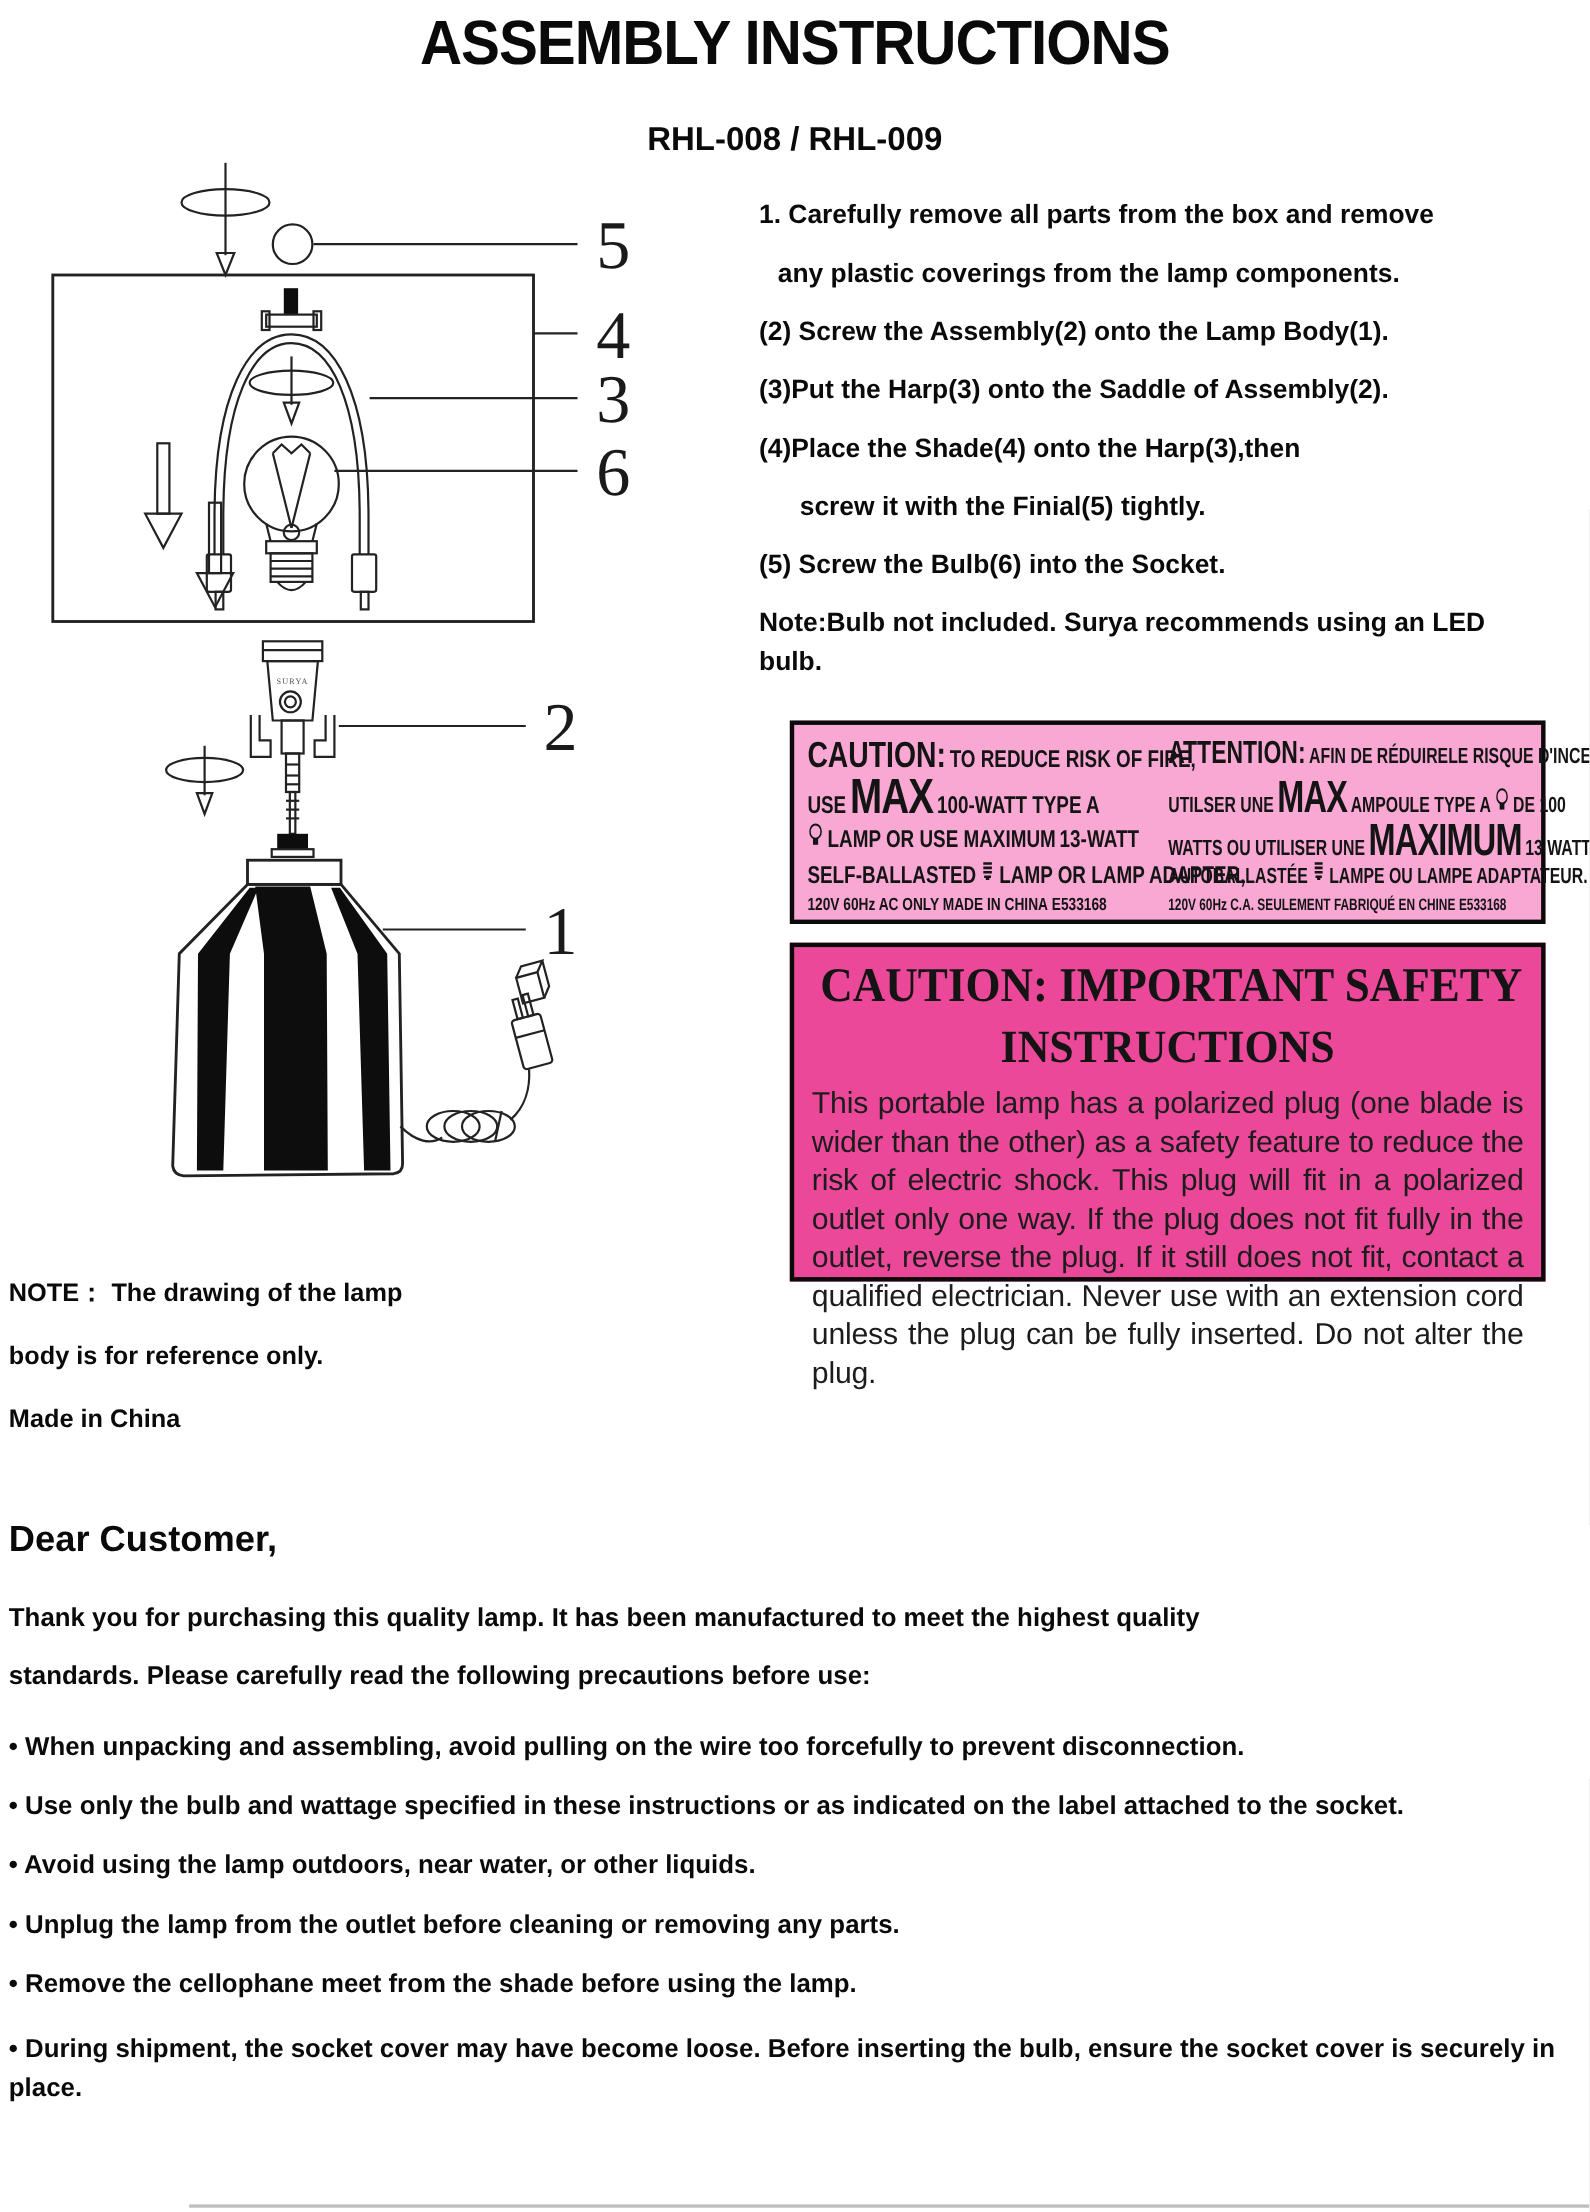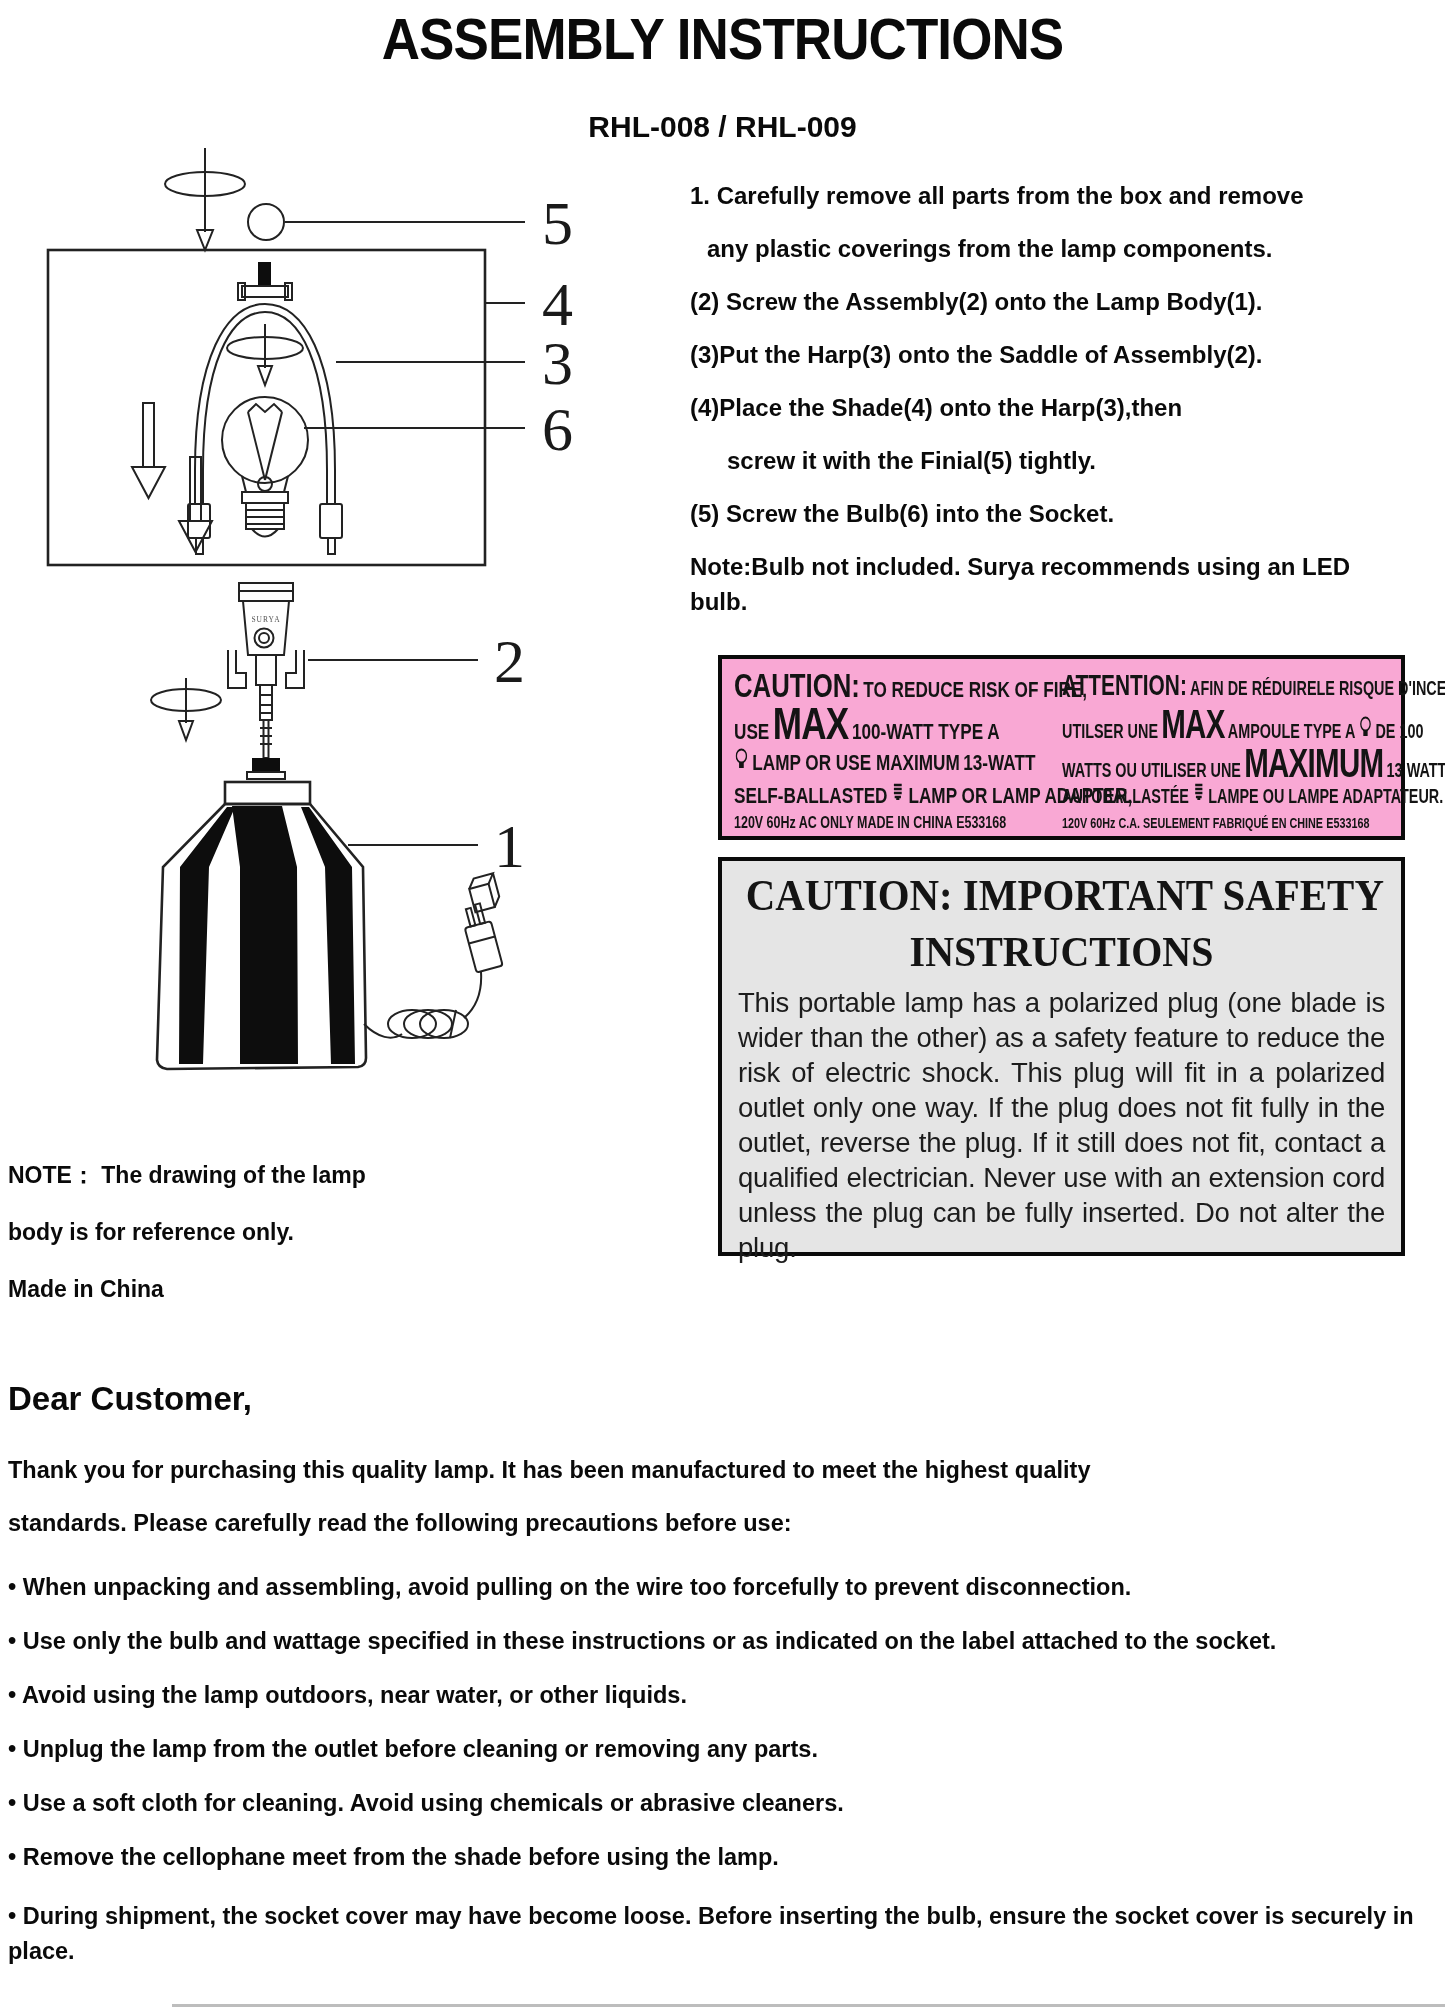--- a/index.html
+++ b/index.html
@@ -49,22 +49,22 @@
   .cl-col.fr .s-huge{font-size:41px;}
   .cl-col.fr .s-small{font-size:15px;}
   .cl-l1{height:37px;line-height:37px;}
   .cl-l2{height:44px;line-height:40px;}
   .cl-l3{height:33px;line-height:30px;}
   .cl-l4{height:31px;line-height:28px;}
   .cl-l5{height:24px;line-height:22px;}
   .mini-icon{display:inline-block;vertical-align:baseline;margin:0 2px;}
   
   .safety-box{
-    position:absolute;left:718px;top:857px;width:687px;height:399px;
-    border:4px solid #0a0a0a;box-sizing:border-box;background:#e5e5e5;
+    position:absolute;left:718px;top:857px;width:687px;height:308px;
+    border:4px solid #0a0a0a;box-sizing:border-box;background:#ec4899;
   }
   .sb-title{
     width:100%;text-align:center;font-family:"Liberation Serif",serif;
     font-weight:bold;font-size:44px;line-height:50px;margin-top:10px;
     transform:scaleX(.93);transform-origin:center;white-space:nowrap;color:#141414;
   }
   .sb-title2{
     width:100%;text-align:center;font-family:"Liberation Serif",serif;
     font-weight:bold;font-size:42px;line-height:50px;margin-top:6px;
     transform:scaleX(.95);transform-origin:center;color:#141414;
@@ -324,19 +324,18 @@
   </div>
 
   <div class="customer">
     <div class="greet">Dear Customer,</div>
     <div class="cline">Thank you for purchasing this quality lamp. It has been manufactured to meet the highest quality</div>
     <div class="cline gap">standards. Please carefully read the following precautions before use:</div>
     <div class="bullet">• When unpacking and assembling, avoid pulling on the wire too forcefully to prevent disconnection.</div>
     <div class="bullet">• Use only the bulb and wattage specified in these instructions or as indicated on the label attached to the socket.</div>
     <div class="bullet">• Avoid using the lamp outdoors, near water, or other liquids.</div>
     <div class="bullet">• Unplug the lamp from the outlet before cleaning or removing any parts.</div>
-    <div class="bullet">• Use a soft cloth for cleaning. Avoid using chemicals or abrasive cleaners.</div>
     <div class="bullet">• Remove the cellophane meet from the shade before using the lamp.</div>
     <div class="bullet wrap">• During shipment, the socket cover may have become loose. Before inserting the bulb, ensure the socket cover is securely in place.</div>
   </div>
 
   <div class="bottom-rule"></div>
 </div>
 
 </body></html>

